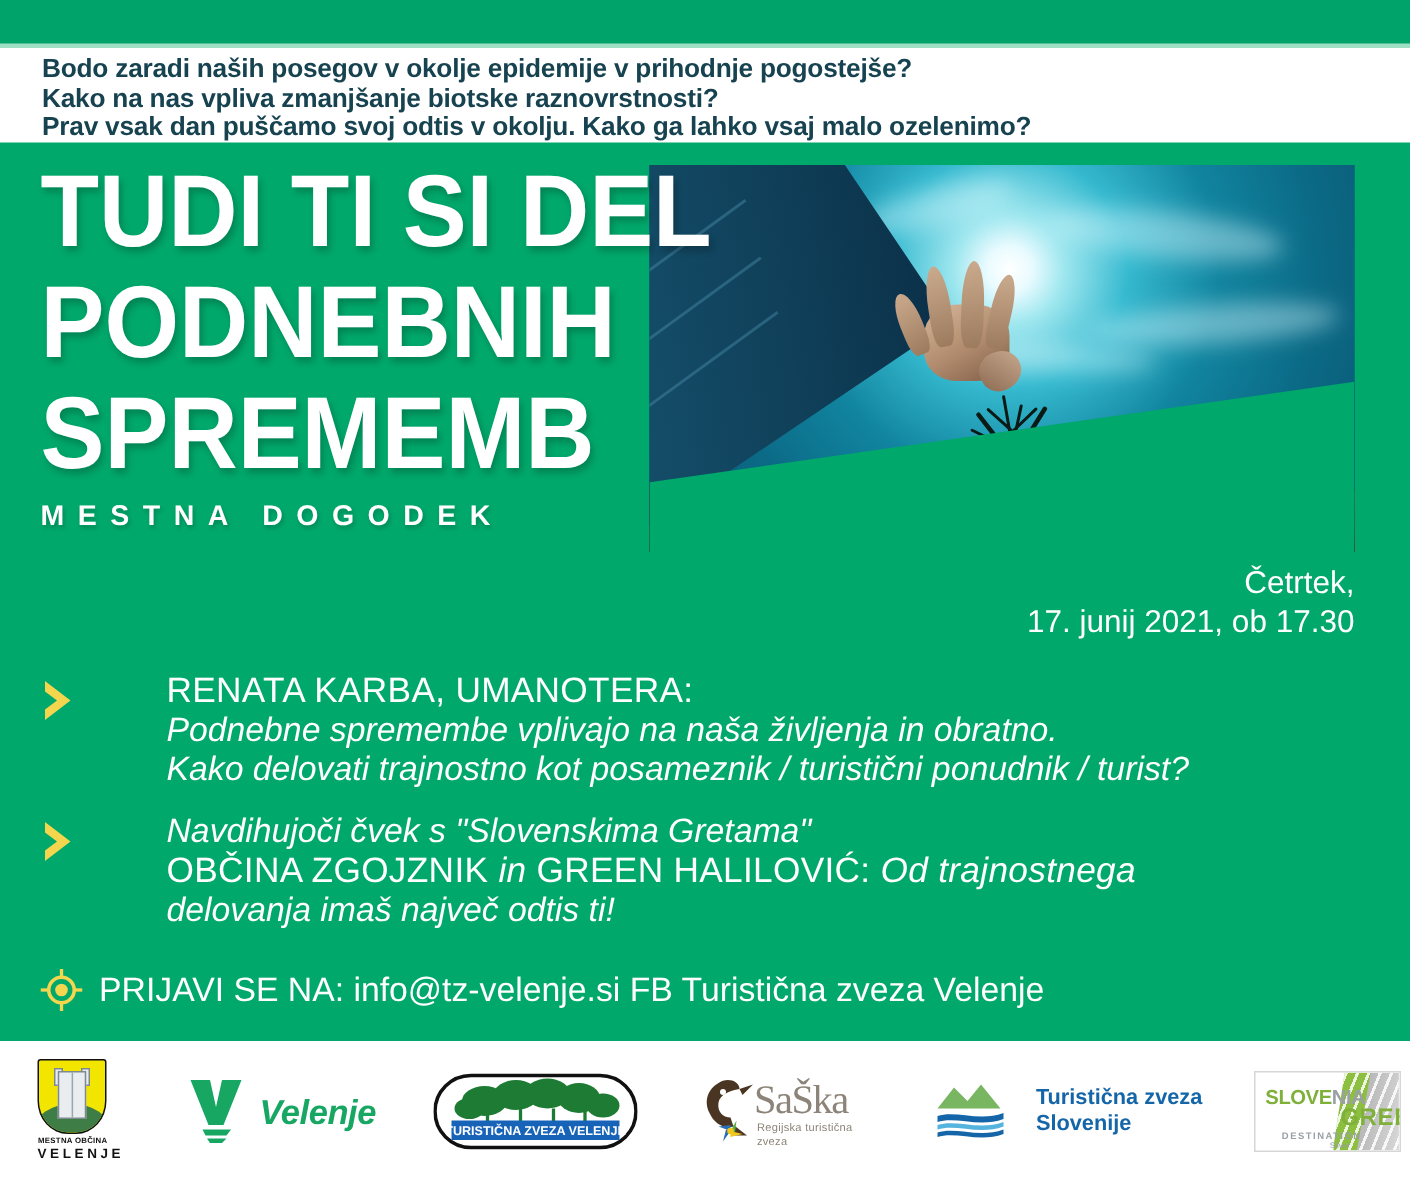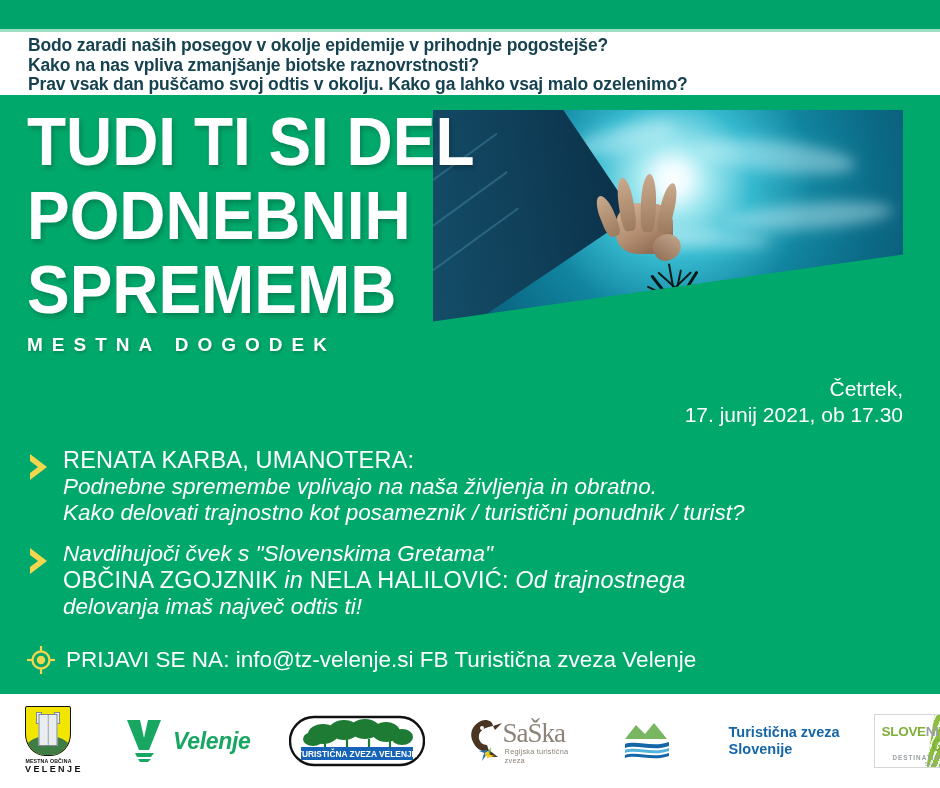--- a/index.html
+++ b/index.html
@@ -219,20 +219,21 @@
     width: 21px; height: 28px;
   }
   .chev svg { display: block; }
 
   .line {
     color: #ffffff;
     font-family: "Liberation Sans", sans-serif;
     font-size: 22.5px;
     line-height: 26.5px;
     white-space: nowrap;
+    margin-left: 48px;
   }
   .line.caps   { font-size: 23.5px; letter-spacing: 0.2px; }
   .line.italic { font-style: italic; }
   .i { font-style: italic; }
   .n { font-style: normal; }
 
   
   .signup {
     position: absolute;
     left: 27px; top: 646px;
@@ -310,21 +311,21 @@
     font-size: 27px; color: #8C8478; font-family: "Liberation Serif", serif; letter-spacing: -1px;
   }
   .saska-sub {
     position: absolute; left: 38px; top: 33px;
     font-size: 7.4px; color: #8C8478; letter-spacing: 0.2px;
   }
 
   
   .tzs { margin-left: 36px; display: flex; align-items: center; gap: 10px; }
   .tzs-mark { width: 58px; height: 42px; }
-  .tzs-word { font-size: 14.5px; font-weight: bold; color: #1466A8; line-height: 17px; margin-left: 38px; }
+  .tzs-word { font-size: 14.5px; font-weight: bold; color: #1466A8; line-height: 17px; }
 
   
   .sgreen {
     margin-left: 34px;
     width: 98px; height: 54px;
     border: 1px solid #d6d6d6;
     position: relative;
     background: #fff;
     overflow: hidden;
   }
@@ -426,21 +427,21 @@
       <div class="line italic">Kako delovati trajnostno kot posameznik / turistični ponudnik / turist?</div>
     </div>
 
     <div class="entry">
       <span class="chev">
         <svg width="21" height="28" viewBox="0 0 21 28">
           <path d="M2 1 L19 14 L2 27 L2 20 L10 14 L2 8 Z" fill="#F3D54E"></path>
         </svg>
       </span>
       <div class="line italic">Navdihujoči čvek s "Slovenskima Gretama"</div>
-      <div class="line caps"><span class="n">OBČINA ZGOJZNIK</span><span class="i"> in </span><span class="n">NELA HALILOVIĆ: </span><span class="i">Od trajnostnega</span></div>
+      <div class="line caps"><span class="n">OBČINA ZGOJZNIK</span><span class="i"> in </span><span class="n">GREEN HALILOVIĆ: </span><span class="i">Od trajnostnega</span></div>
       <div class="line italic">delovanja imaš največ odtis ti!</div>
     </div>
 
   </div>
 
   <div class="signup">
     <span class="target-icon">
       <svg width="28" height="28" viewBox="0 0 28 28">
         <circle cx="14" cy="14" r="8.5" fill="none" stroke="#F3D54E" stroke-width="2.4"></circle>
         <circle cx="14" cy="14" r="4.2" fill="#F3D54E"></circle>

